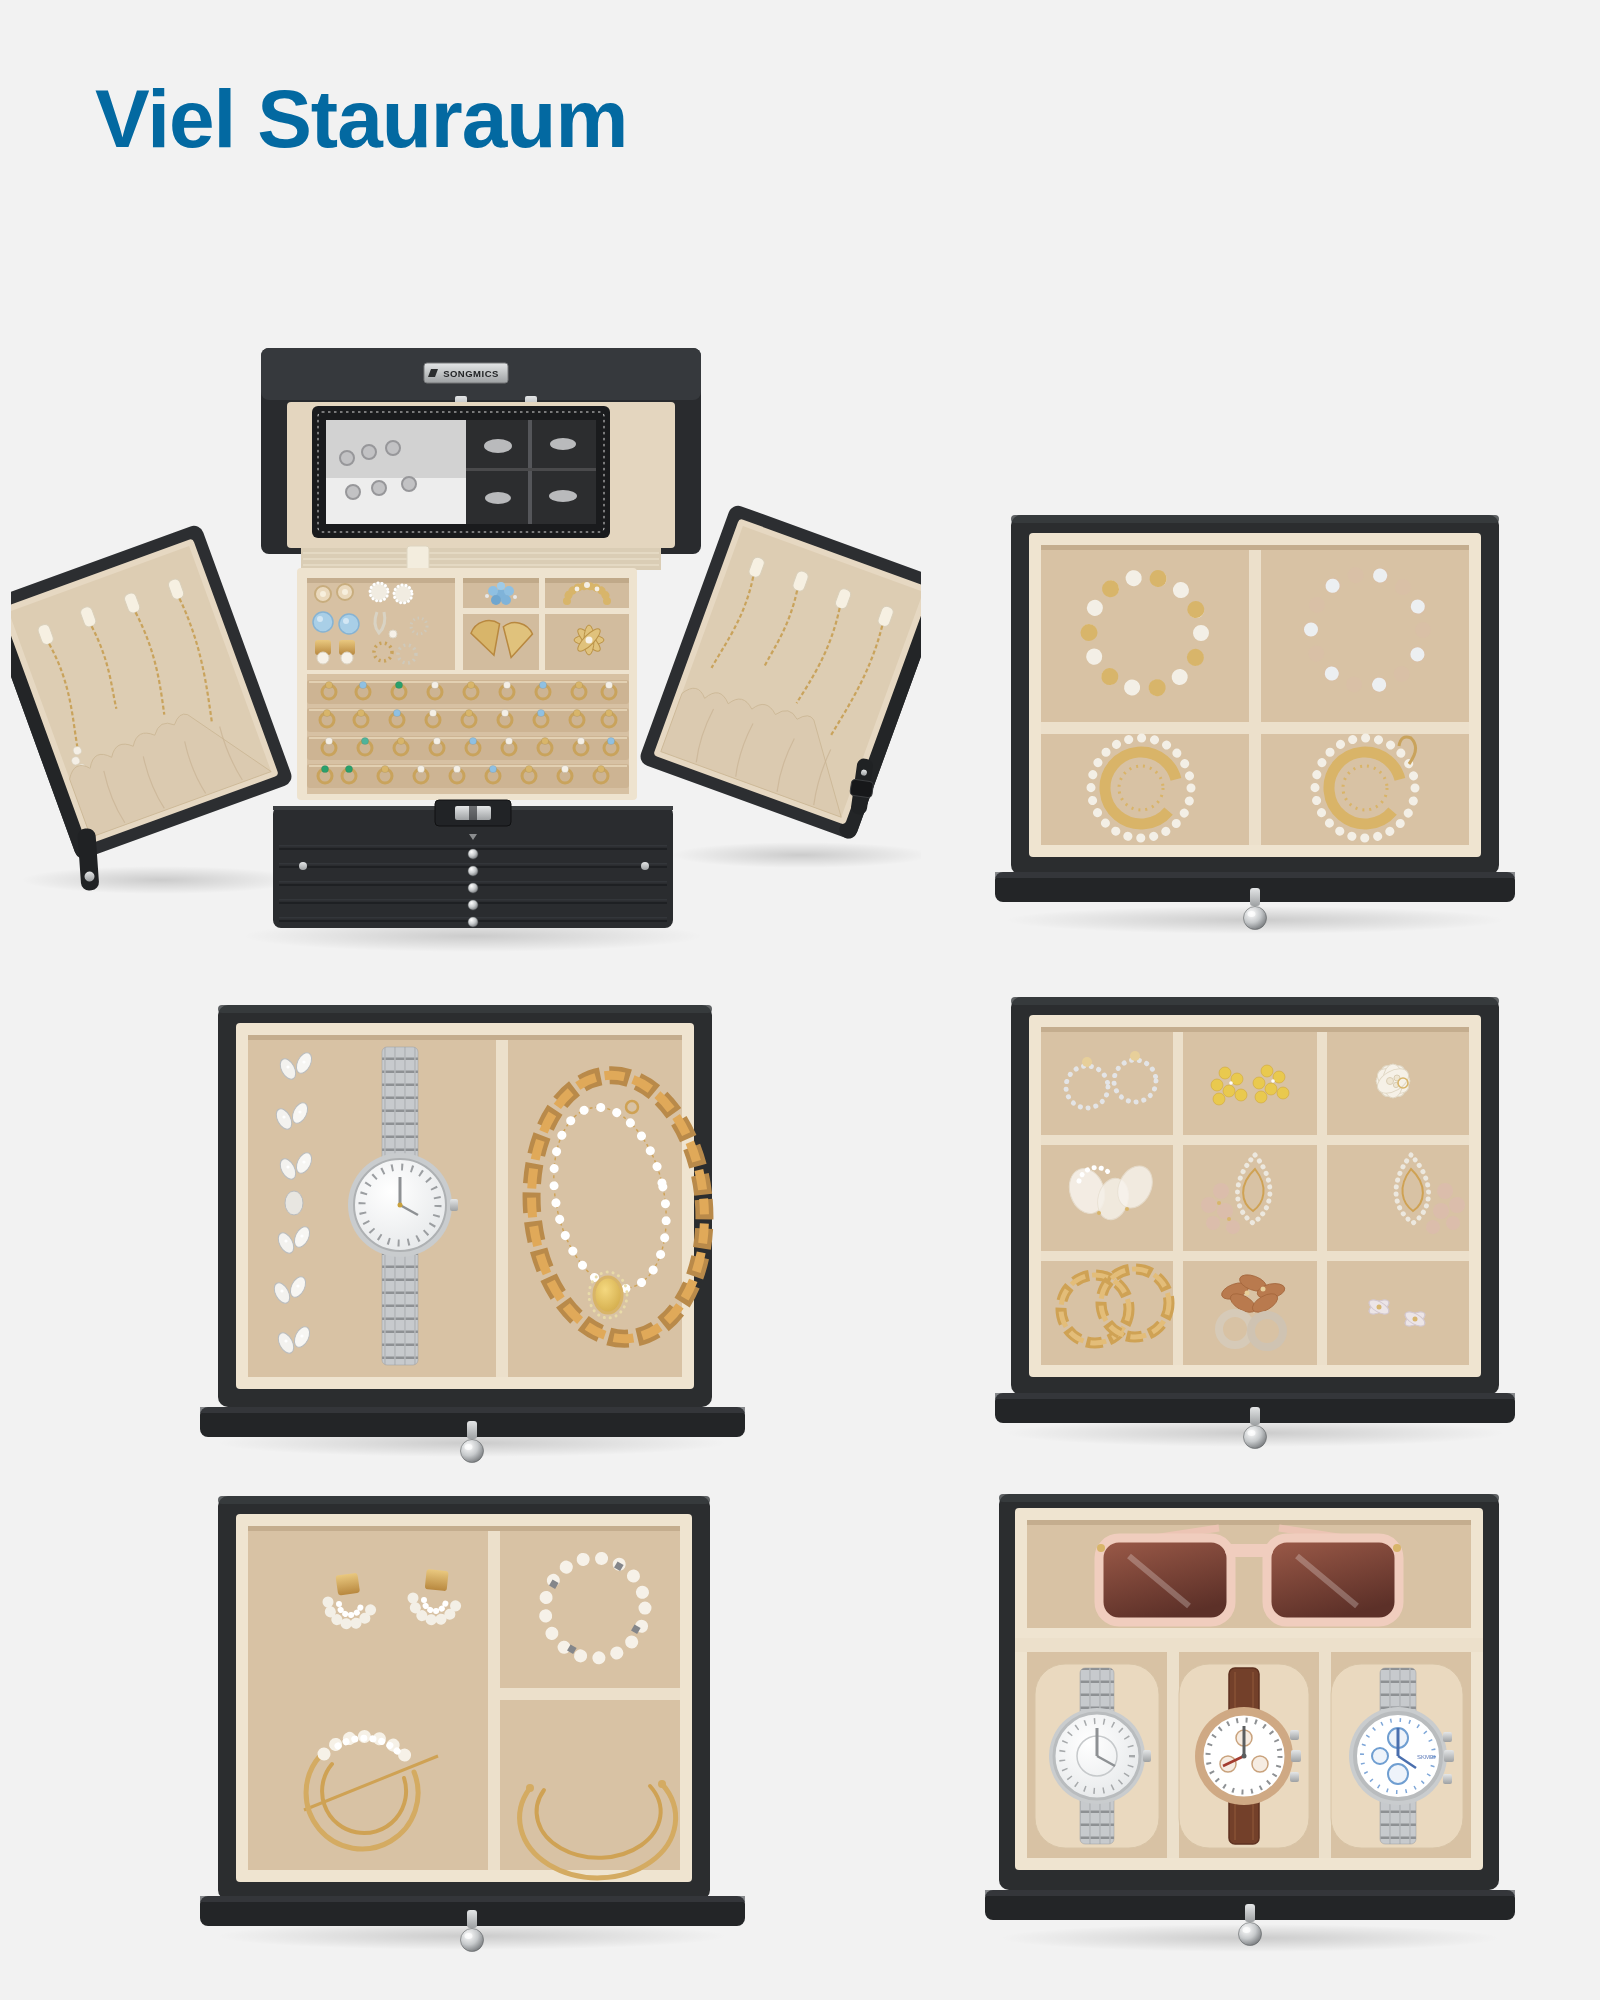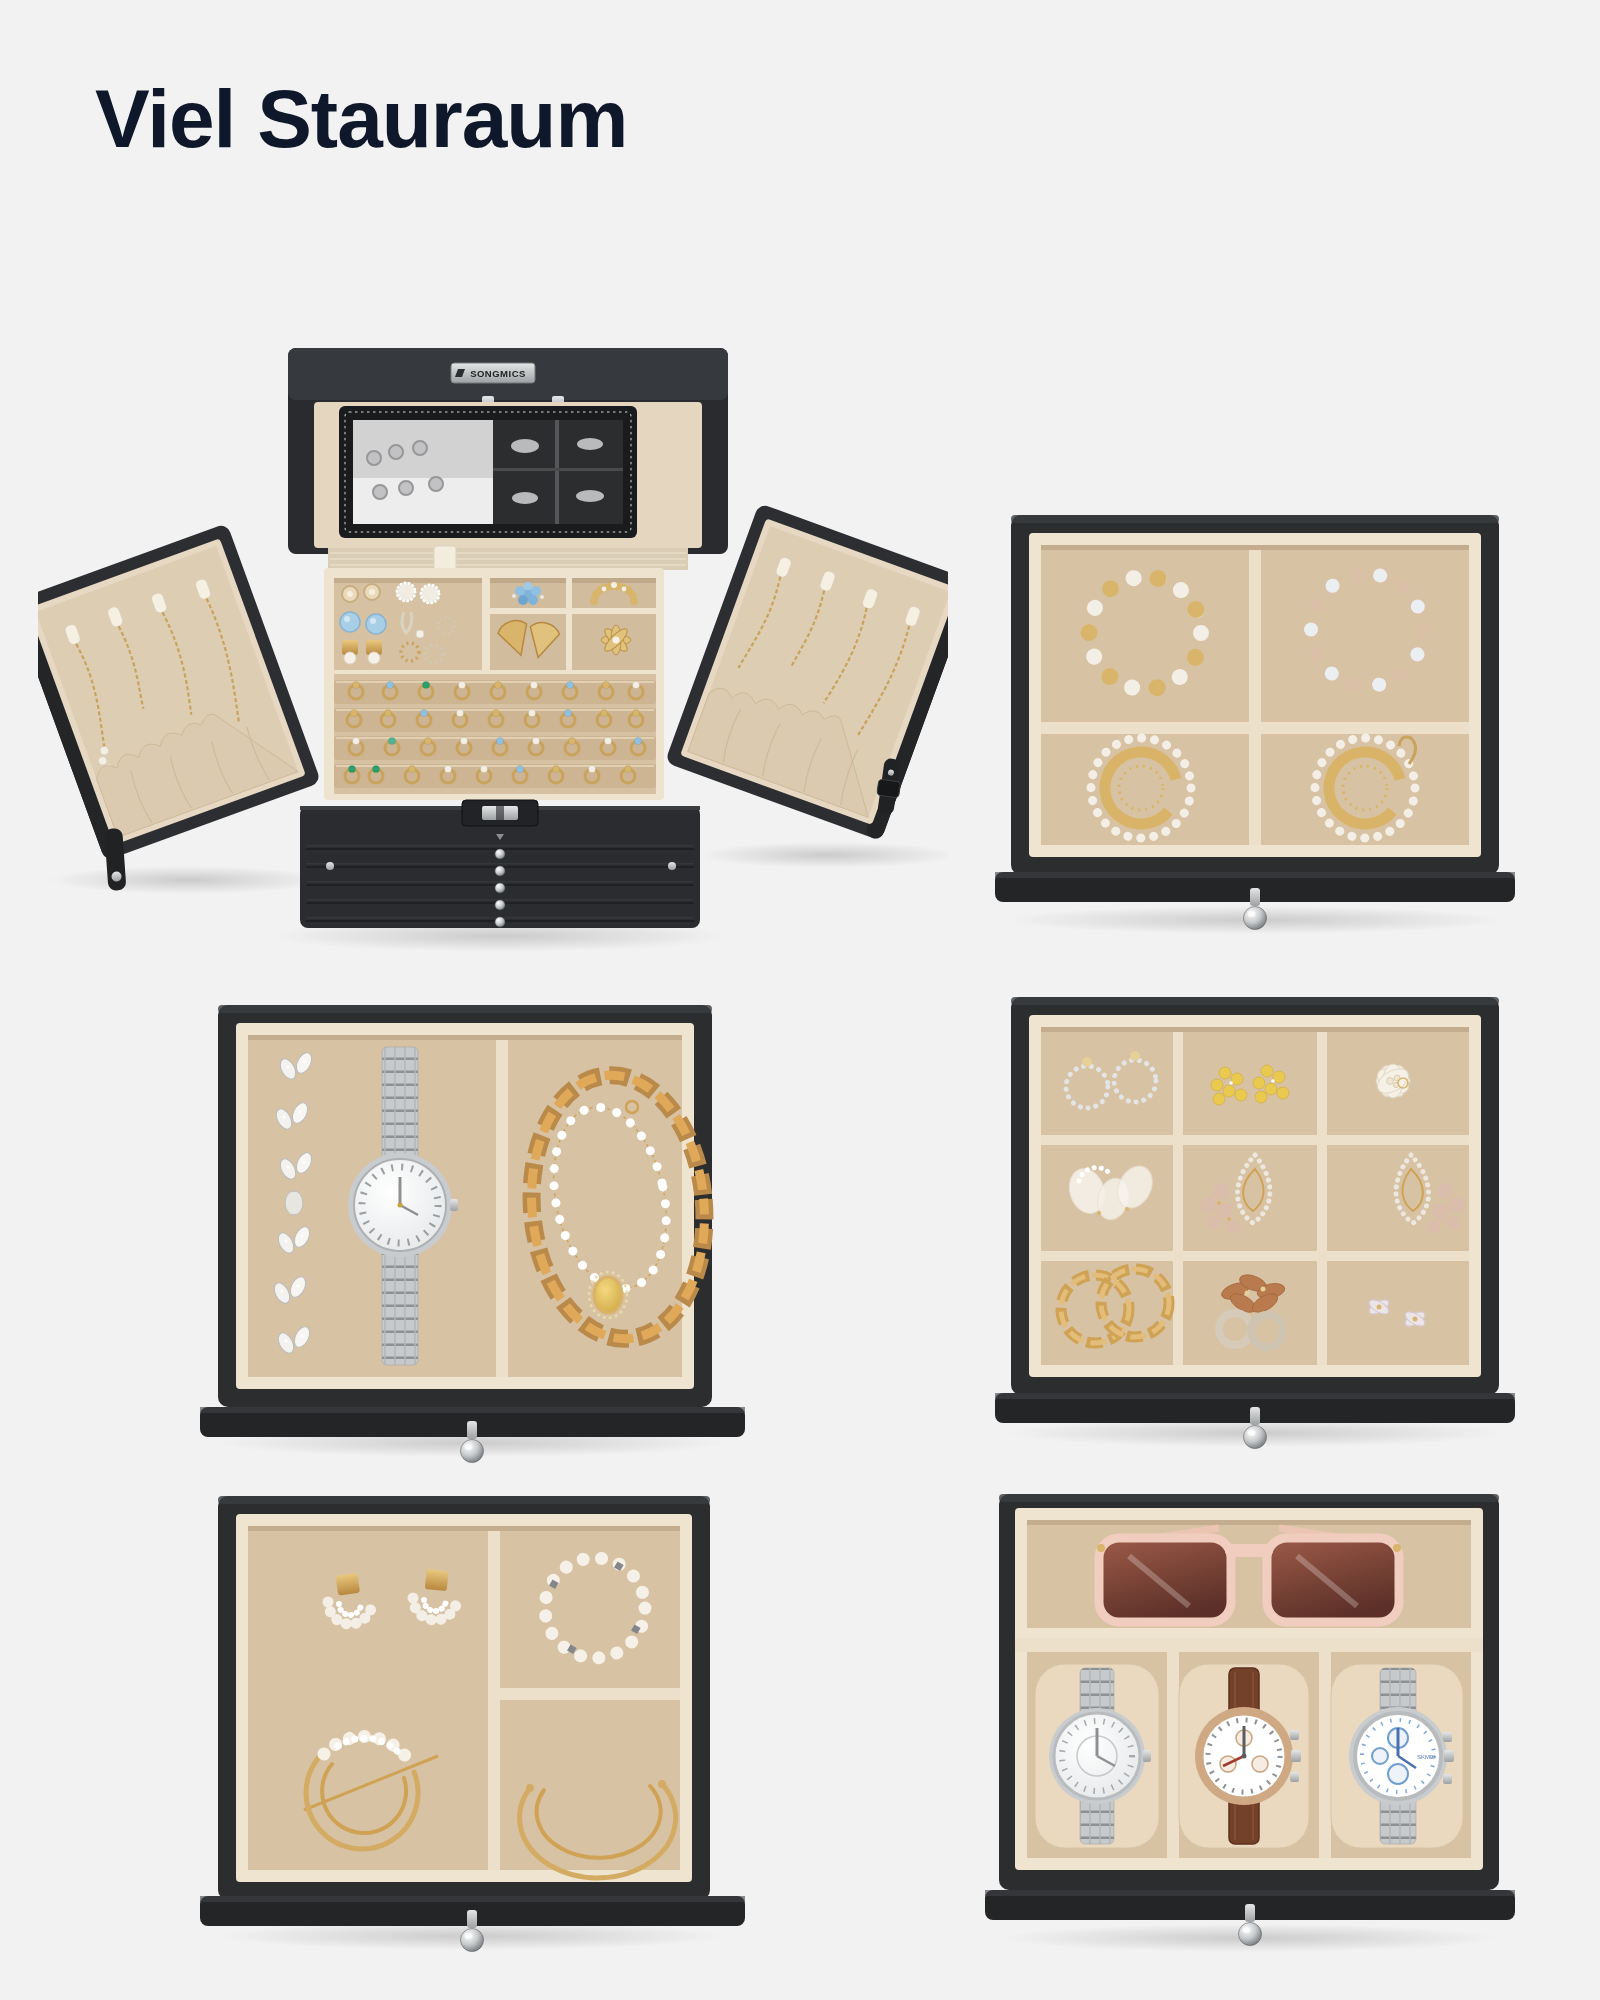--- a/index.html
+++ b/index.html
@@ -74,23 +74,23 @@
       <g id="leaf2">
         <ellipse rx="6.5" ry="11" transform="translate(-8,2) rotate(-28)" fill="#f3f2ef" stroke="#b9bcbe"></ellipse>
         <ellipse rx="6.5" ry="11" transform="translate(8,-4) rotate(26)" fill="#f7f6f3" stroke="#b9bcbe"></ellipse>
         <circle cx="-8" cy="0" r="1.6" fill="#ffffff"></circle>
             <circle cx="8" cy="-5" r="1.6" fill="#ffffff"></circle>
       </g>
     </linearGradient>
       </defs>
   </svg>
 
-  <h1 class="title" style="color: #0f172a;">Viel Stauraum</h1>
-
-  <figure style="left:38px;top:340px;width:910px;height:620px">
+  <h1 class="title" style="color: #0369a1;">Viel Stauraum</h1>
+
+  <figure style="left:11px;top:340px;width:910px;height:620px">
     <svg viewBox="0 0 910 620">
       <ellipse cx="462" cy="596" rx="230" ry="16" fill="url(#shadowG)"></ellipse>
       <ellipse cx="150" cy="540" rx="140" ry="14" fill="url(#shadowG)"></ellipse>
       <ellipse cx="790" cy="515" rx="130" ry="13" fill="url(#shadowG)"></ellipse>
 
       <g transform="translate(128,352) rotate(-20)">
         <rect x="-115" y="-138" width="230" height="276" rx="10" fill="#2c2e31"></rect>
         <rect x="-115" y="-138" width="18" height="276" rx="9" fill="#232527"></rect>
         <rect x="-101" y="-126" width="204" height="252" rx="4" fill="#e6d8c2"></rect>
         <rect x="-95" y="-120" width="192" height="240" fill="#ddcdb3"></rect>

